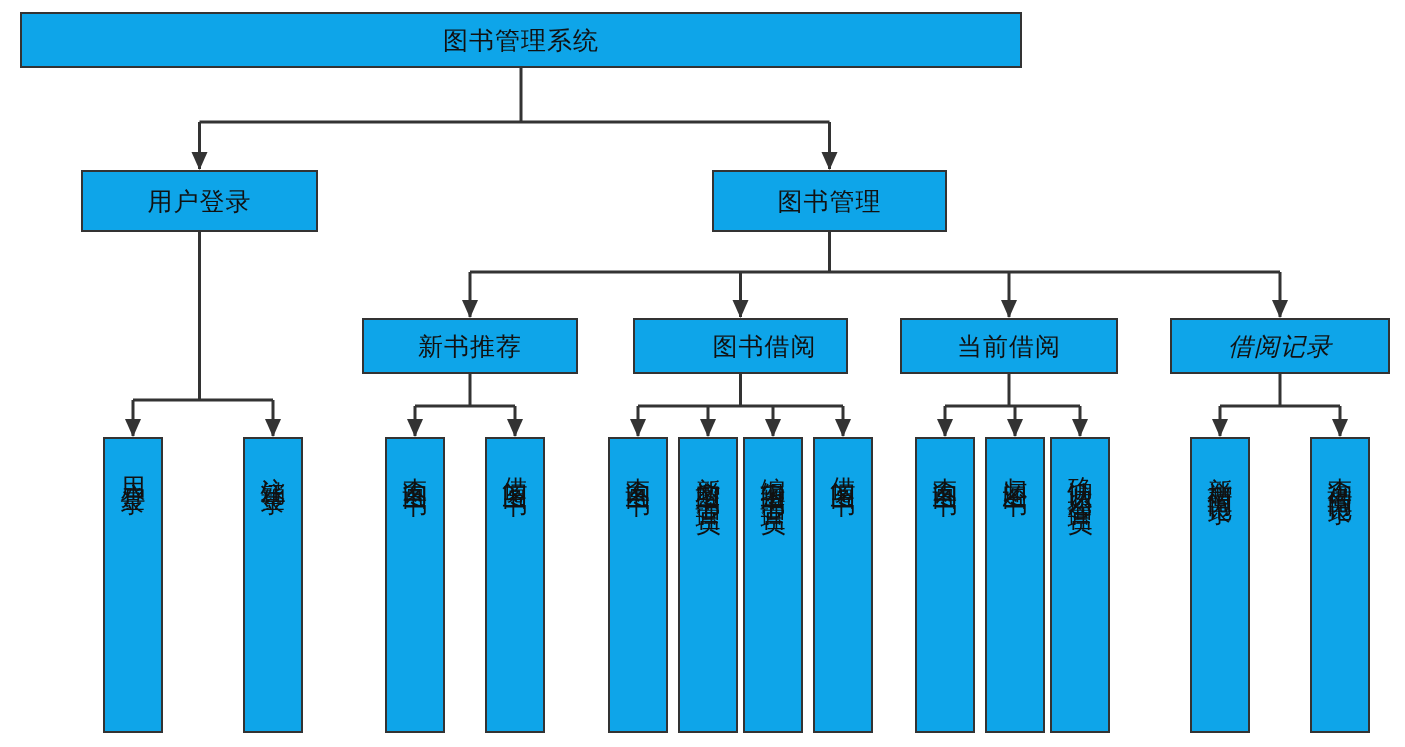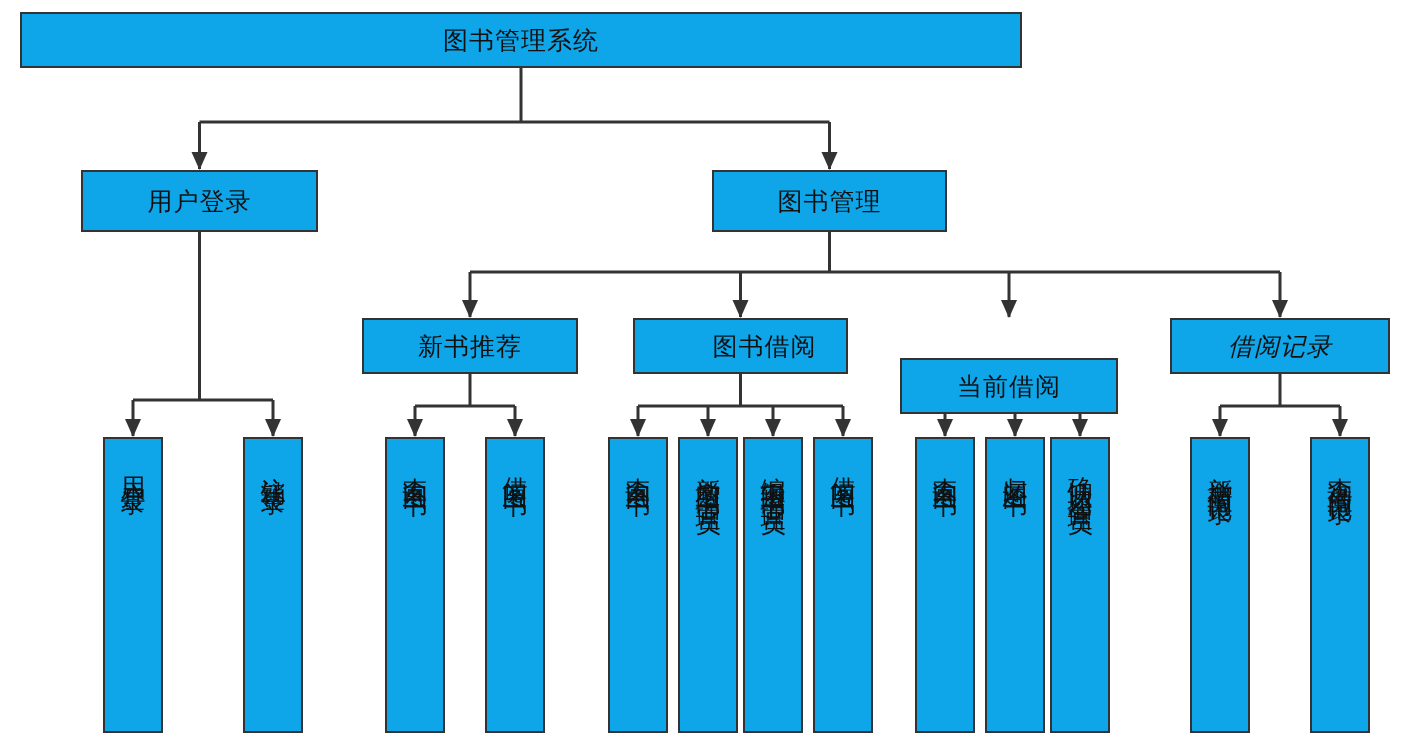--- a/index.html
+++ b/index.html
@@ -135,21 +135,21 @@
       </div>
       <div class="node horiz" style="left: 712px; top: 170px; width: 235px; height: 62px;">
         <span>图书管理</span>
       </div>
       <div class="node horiz" style="left: 362px; top: 318px; width: 216px; height: 56px;">
         <span>新书推荐</span>
       </div>
       <div class="node horiz" style="left: 633px; top: 318px; width: 215px; height: 56px; padding-left: 48px;">
         <span>图书借阅</span>
       </div>
-      <div class="node horiz" style="left: 900px; top: 318px; width: 218px; height: 56px; margin-top: 40px;">
+      <div class="node horiz" style="left: 900px; top: 318px; width: 218px; height: 56px;">
         <span>当前借阅</span>
       </div>
       <div class="node horiz" style="left: 1170px; top: 318px; width: 220px; height: 56px; font-style: italic;">
         <span>借阅记录</span>
       </div>
       <div class="node vert" style="left: 103px; top: 437px; width: 60px; height: 296px;">
         <span class="vlabel">用户登录</span>
       </div>
       <div class="node vert" style="left: 243px; top: 437px; width: 60px; height: 296px;">
         <span class="vlabel">注销登录</span>

